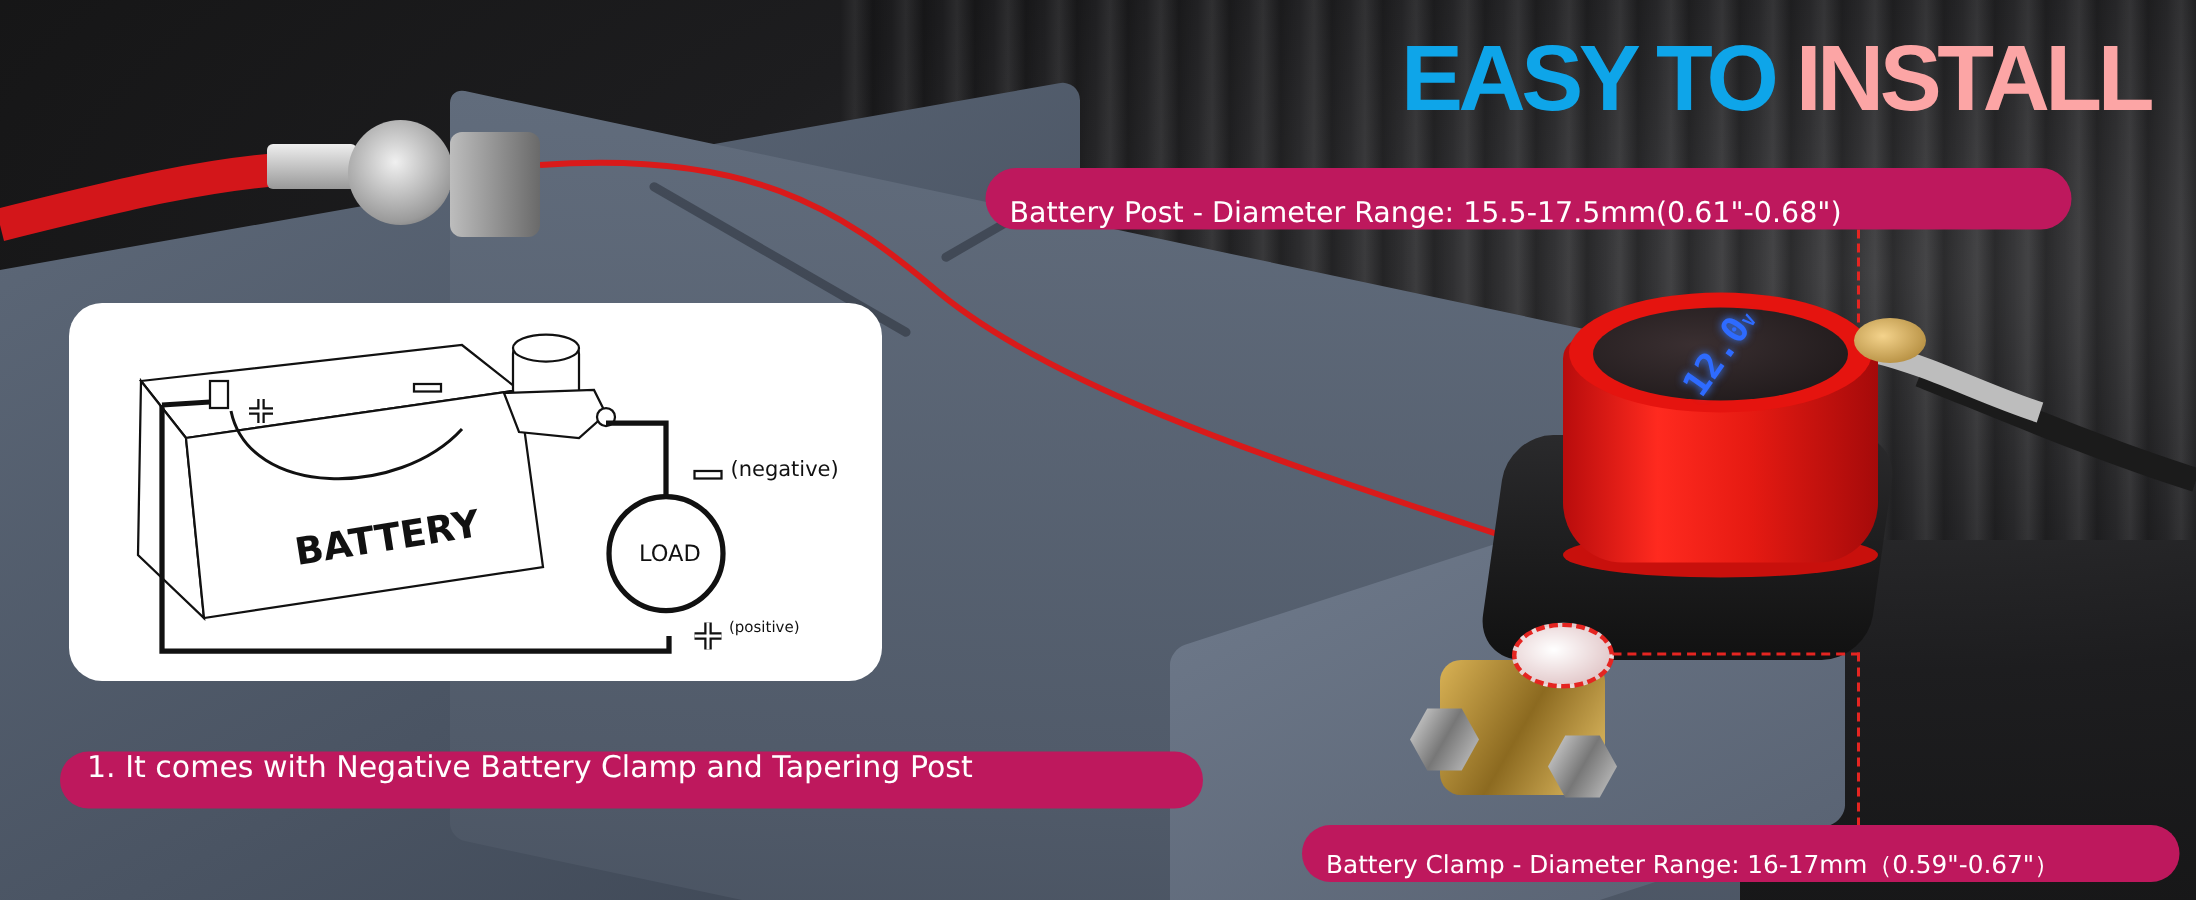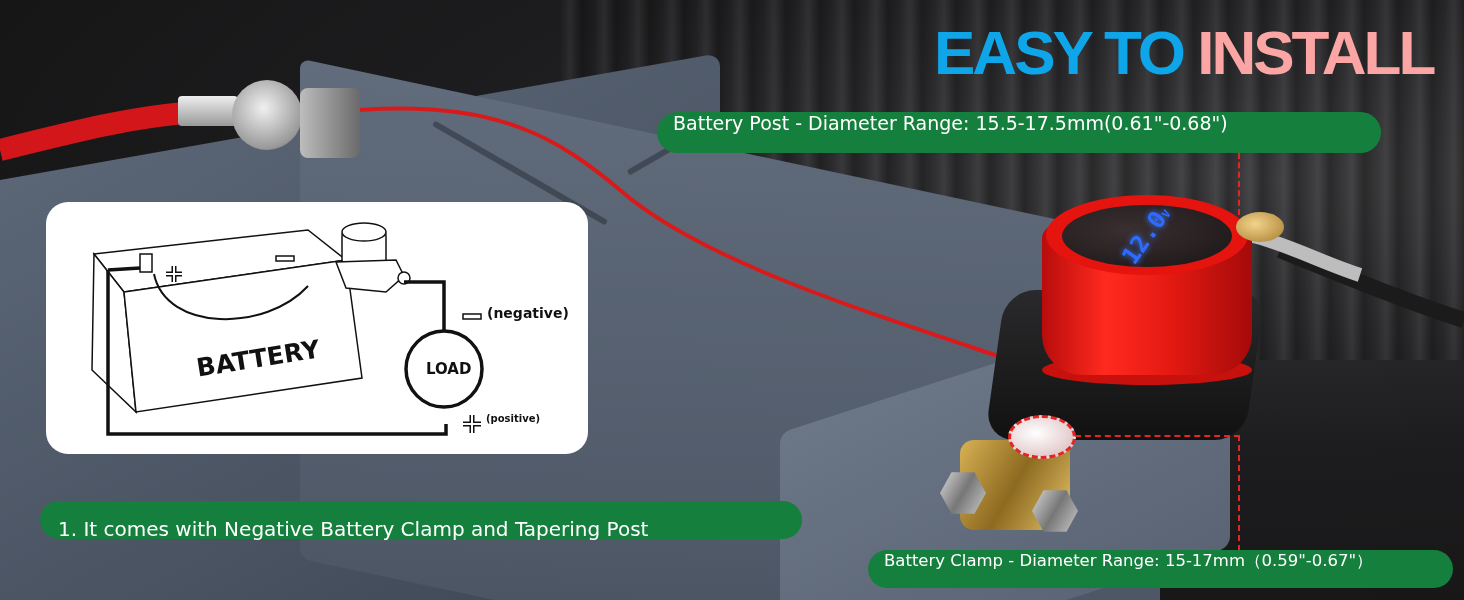--- a/index.html
+++ b/index.html
@@ -53,32 +53,32 @@
   .ferrule{position:absolute;left:178px;top:96px;width:60px;height:30px;
     background:linear-gradient(180deg,#eee,#999);border-radius:4px;}
   
   .dash-v{position:absolute;border-left:2px dashed #e52521;}
   .dash-h{position:absolute;border-top:2px dashed #e52521;}
   
   .headline{position:absolute;left:934px;top:22px;font-family:"Liberation Sans",sans-serif;
     font-weight:bold;font-size:62px;letter-spacing:-3px;line-height:1;white-space:nowrap;}
   .headline .w{color:#0ea5e9;}
   .headline .r{color:#fca5a5;}
-  .pill{position:absolute;background:#15803d;color:#fff;border-radius:22px;white-space:nowrap;
-    font-family:"DejaVu Sans",sans-serif;display:flex;align-items:flex-start;box-sizing:border-box;}
+  .pill{position:absolute;background:#be185d;color:#fff;border-radius:22px;white-space:nowrap;
+    font-family:"DejaVu Sans",sans-serif;display:flex;align-items:flex-end;box-sizing:border-box;}
   .pill-post{left:657px;top:112px;height:41px;padding:0 18px 0 16px;font-size:19px;width:724px;}
   .pill-note{left:40px;top:501px;height:38px;padding:16px 18px;font-size:20px;width:762px;}
   .pill-clamp{left:868px;top:550px;height:38px;padding:0 16px;font-size:16.5px;width:585px;}
   
   .card{position:absolute;left:46px;top:202px;width:542px;height:252px;background:#fff;border-radius:22px;
     overflow:hidden;}
   .card svg{position:absolute;left:0;top:0;}
-  .d-text{position:absolute;font-family:"DejaVu Sans",sans-serif;color:#111;white-space:nowrap;font-weight:bold;}
+  .d-text{position:absolute;font-family:"DejaVu Sans",sans-serif;color:#111;white-space:nowrap;}
   .d-battery{left:150px;top:142px;font-size:25px;font-weight:bold;transform:rotate(-9deg);}
-  .d-load{left:380px;top:158px;font-size:15px;font-weight:bold;}
+  .d-load{left:380px;top:158px;font-size:15px;font-weight:normal;}
   .d-neg{left:441px;top:103px;font-size:14px;}
   .d-pos{left:440px;top:211px;font-size:10px;}
 </style>
 </head>
 <body>
 
 <div class="scene">
   <div class="folds"></div>
 
   <div class="battery-top bt1"></div>
@@ -160,14 +160,14 @@
   <div class="d-text d-load">LOAD</div>
   <div class="d-text d-neg">(negative)</div>
   <div class="d-text d-pos">(positive)</div>
 </div>
 
 <div class="pill pill-note">
   <span>1. It comes with Negative Battery Clamp and Tapering Post</span>
 </div>
 
 <div class="pill pill-clamp">
-  <span>Battery Clamp - Diameter Range: 15-17mm（0.59"-0.67"）</span>
+  <span>Battery Clamp - Diameter Range: 16-17mm（0.59"-0.67"）</span>
 </div>
 
 </body></html>

